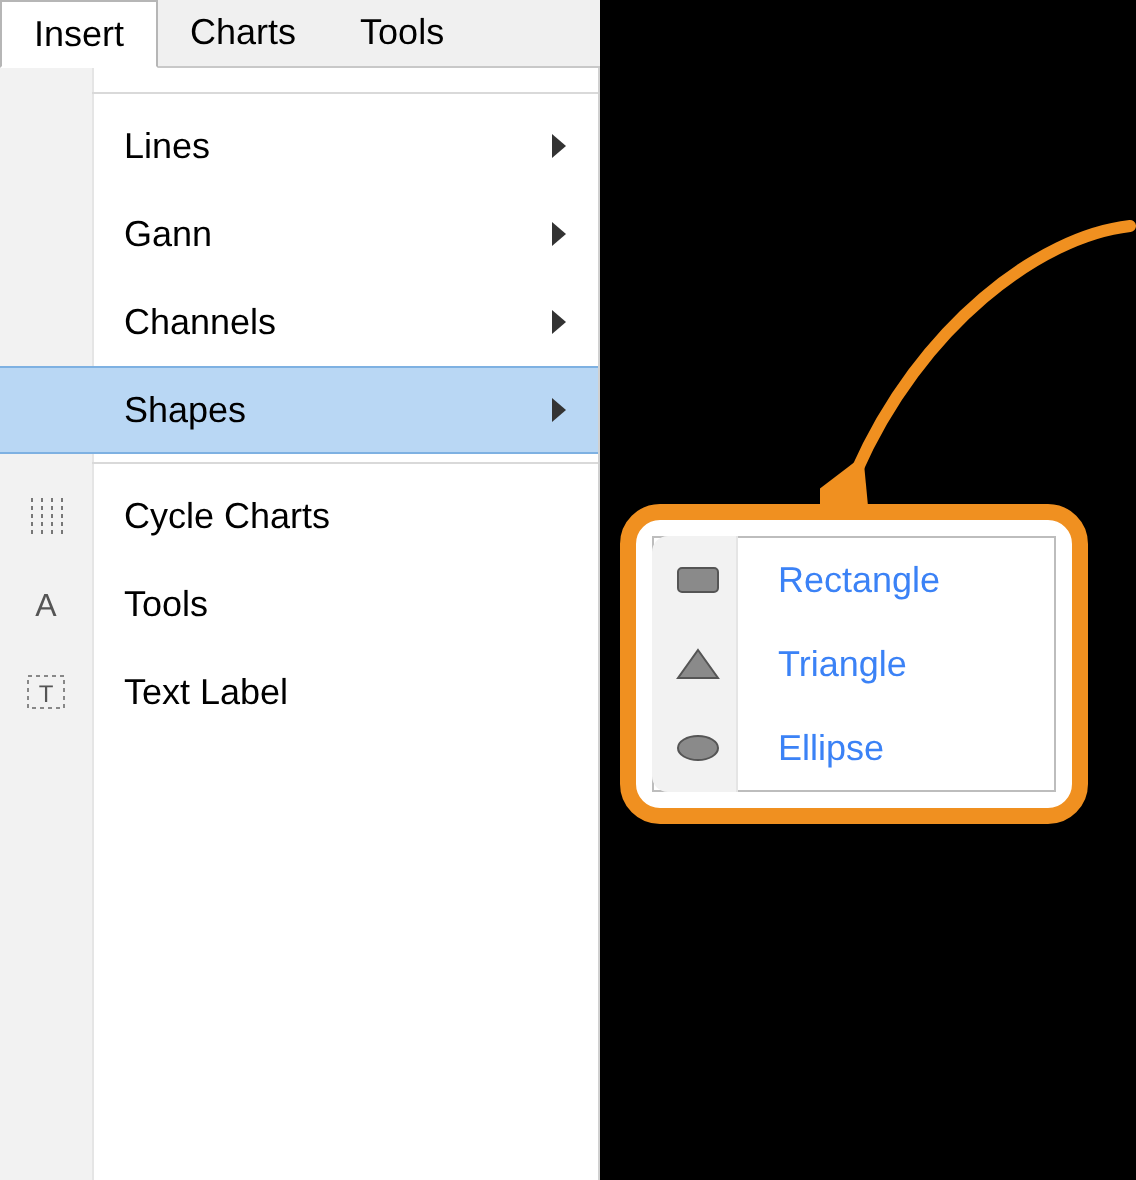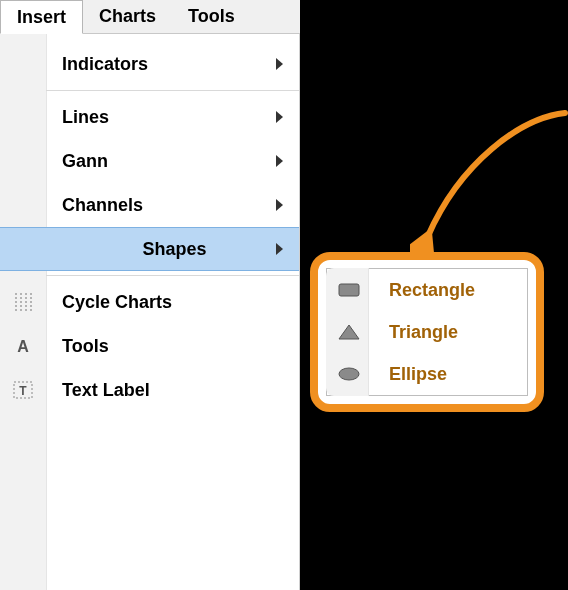--- a/index.html
+++ b/index.html
@@ -10,21 +10,20 @@
     font-family: "Segoe UI", Tahoma, sans-serif;
     font-size: 18px;
     background: #000;
     overflow: hidden;
   }
   .stage {
     position: relative;
     width: 568px;
     height: 590px;
     background: #000;
-    font-weight: bold;
   }
   
   .menubar {
     position: absolute;
     left: 0; top: 0;
     width: 300px; height: 34px;
     background: #f0f0f0;
     border-bottom: 1px solid #c8c8c8;
     display: flex;
     align-items: stretch;
@@ -71,21 +70,20 @@
     align-items: center;
     padding-left: 62px;
     padding-right: 12px;
     color: #000;
     box-sizing: border-box;
   }
   .menu-item.highlight {
     background: #b9d7f4;
     border-top: 1px solid #7eb1e2;
     border-bottom: 1px solid #7eb1e2;
-    justify-content: center;
   }
   .menu-item .arrow {
     position: absolute;
     right: 16px;
     top: 50%;
     transform: translateY(-50%);
     width: 0; height: 0;
     border-top: 6px solid transparent;
     border-bottom: 6px solid transparent;
     border-left: 7px solid #333;
@@ -129,21 +127,21 @@
     background: #f2f2f2;
     border-right: 1px solid #e5e5e5;
     border-radius: 8px 0 0 8px;
   }
   .sub-item {
     position: relative;
     height: 42px;
     display: flex;
     align-items: center;
     padding-left: 62px;
-    color: #a16207;
+    color: #3b82f6;
   }
   .sub-item .sicon {
     position: absolute;
     left: 0; top: 0;
     width: 44px; height: 42px;
     display: flex;
     align-items: center;
     justify-content: center;
   }
   
@@ -170,24 +168,20 @@
     </div>
     <div class="mitem">
       <span>Tools</span>
     </div>
   </div>
 
   <div class="dropdown">
     <div class="iconcol"></div>
     <div class="menu-list">
 
-      <div class="menu-item">
-        <span>Indicators</span>
-        <span class="arrow"></span>
-      </div>
       <hr class="menu-sep">
 
       <div class="menu-item">
         <span>Lines</span>
         <span class="arrow"></span>
       </div>
       <div class="menu-item">
         <span>Gann</span>
         <span class="arrow"></span>
       </div>

